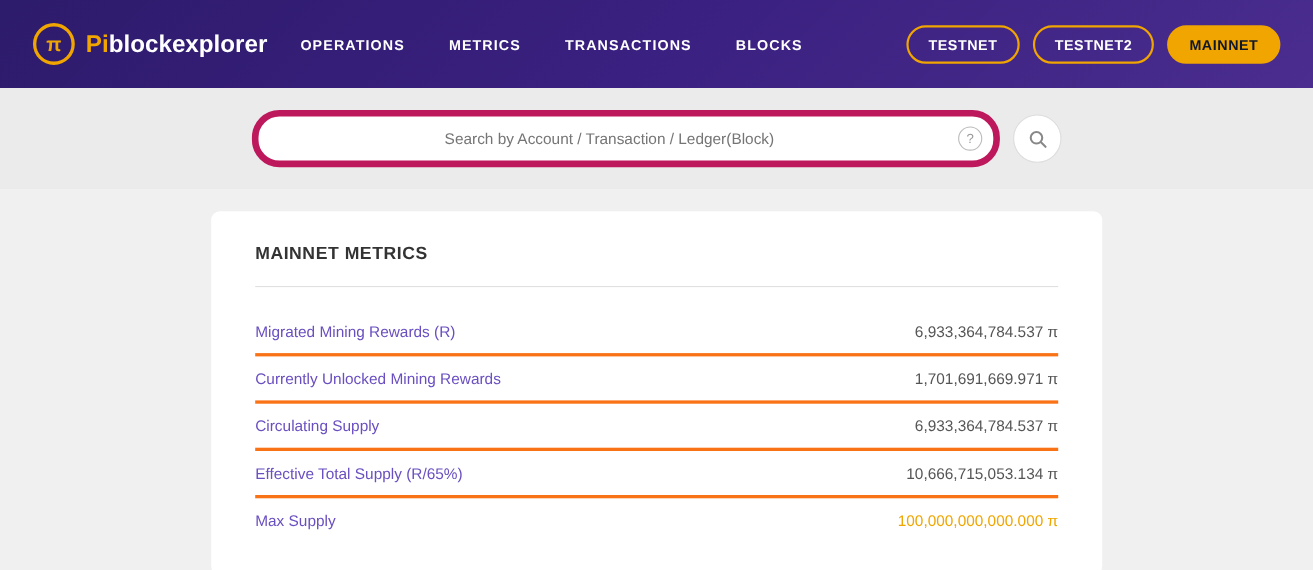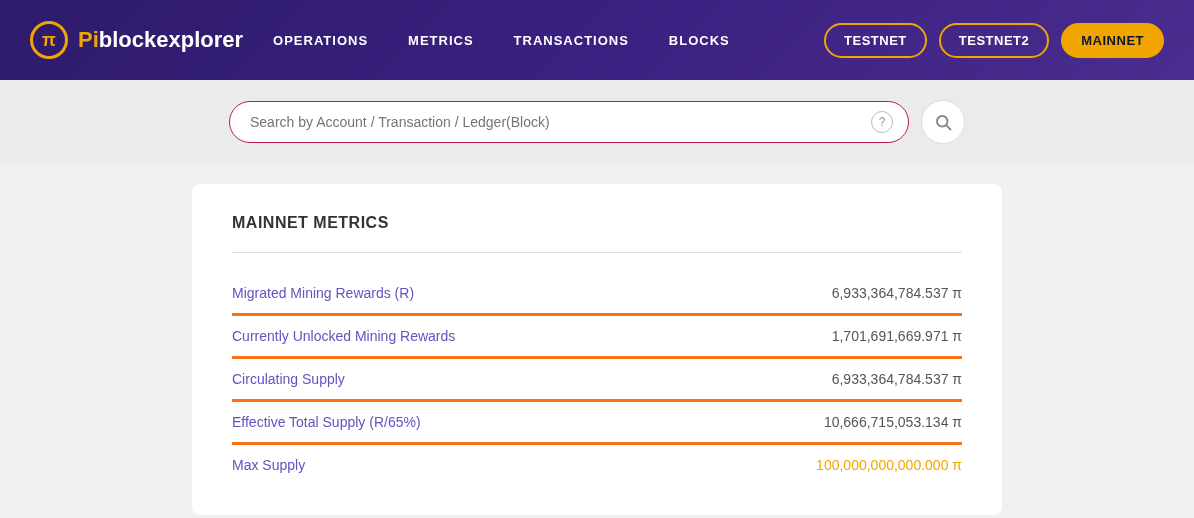--- a/index.html
+++ b/index.html
@@ -89,25 +89,26 @@
       gap: 12px;
     }
     .search-wrapper {
       position: relative;
       width: 680px;
     }
     .search-input {
       width: 100%;
       padding: 12px 50px 12px 20px;
       border-radius: 25px;
-      border: 1px solid #be185d;
+      border: 6px solid #be185d;
       font-size: 14px;
       color: #1d4ed8;
       outline: none;
       background: white;
+      text-align: center;
     }
     .search-help {
       position: absolute;
       right: 16px;
       top: 50%;
       transform: translateY(-50%);
       width: 22px;
       height: 22px;
       border-radius: 50%;
       border: 1px solid #bbb;

